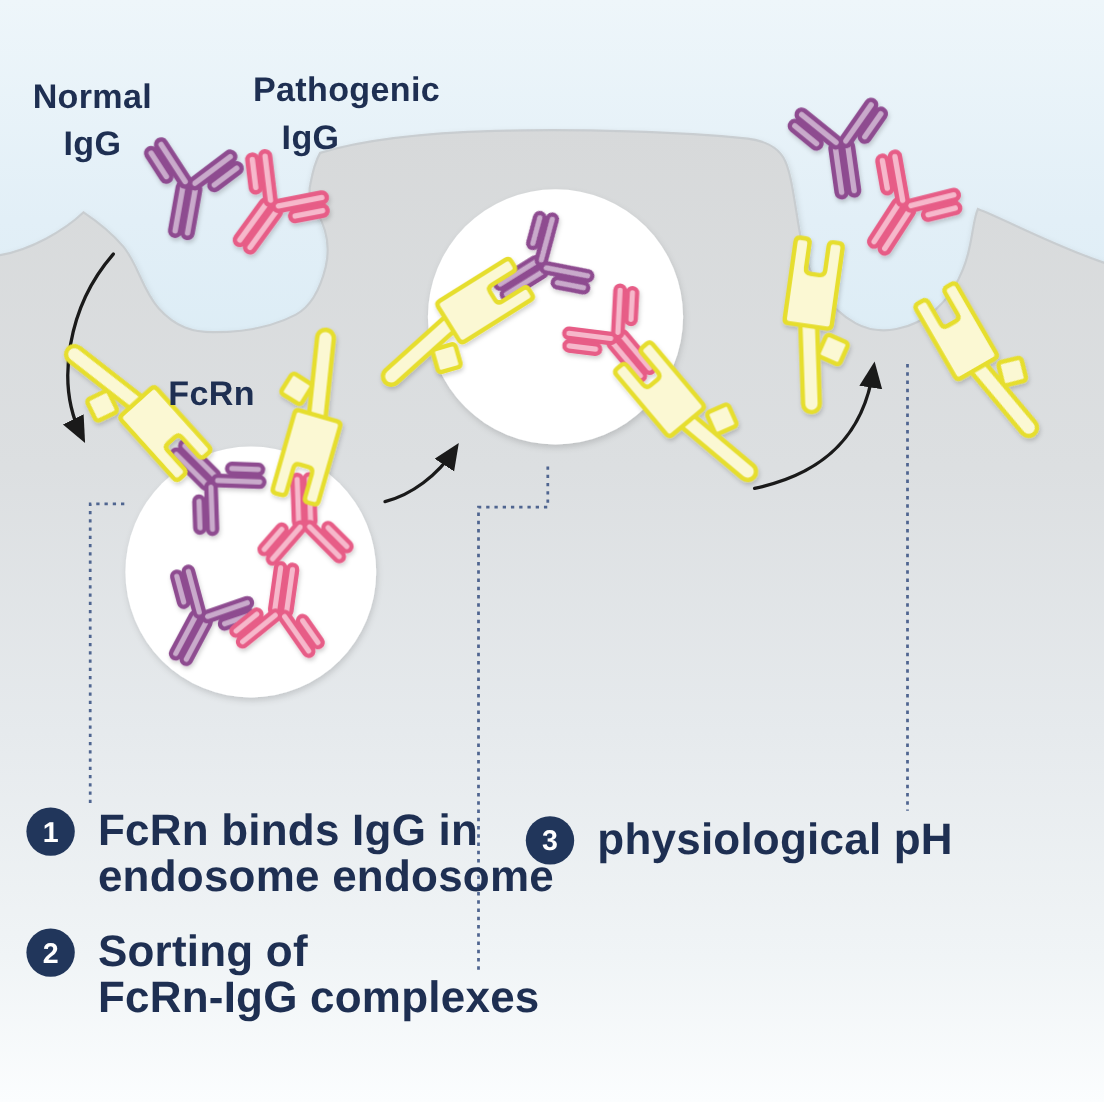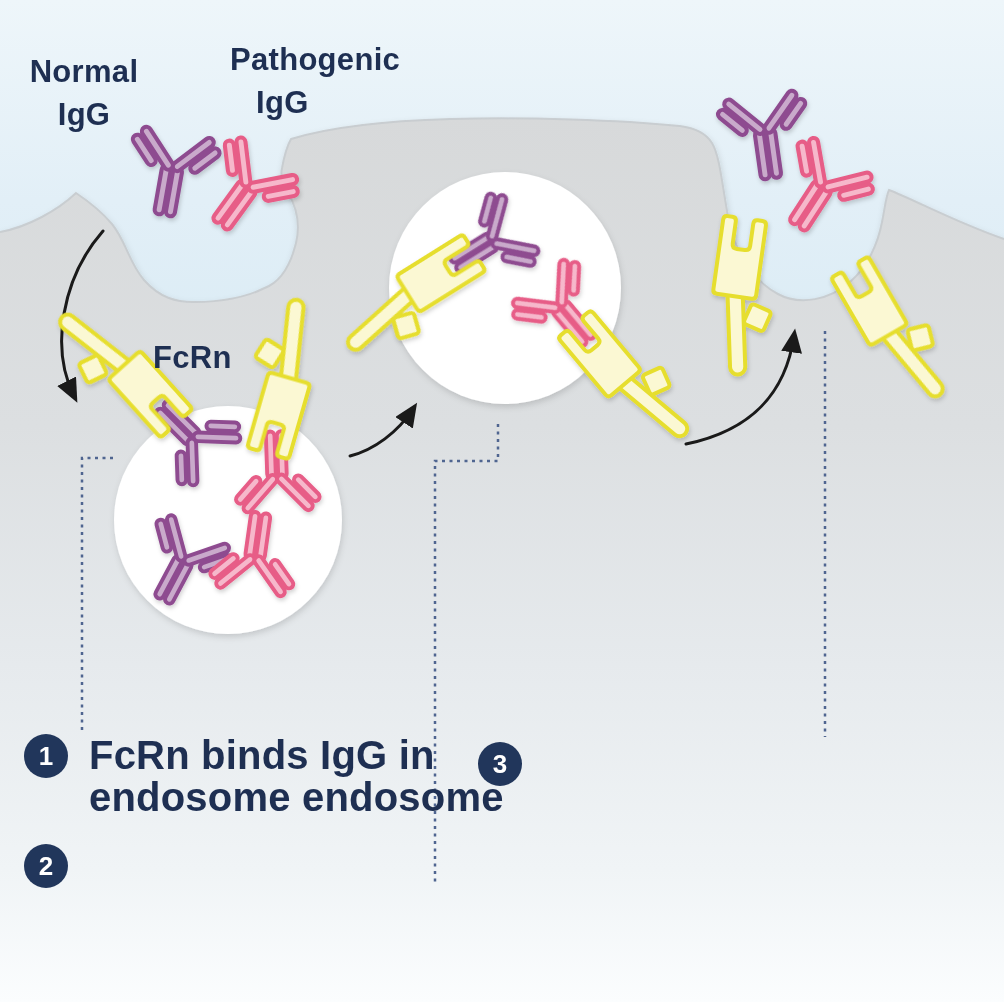--- a/index.html
+++ b/index.html
@@ -157,43 +157,48 @@
       <use href="#igg" class="pink" transform="translate(561,308) rotate(-40) scale(0.78)"></use>
       <use href="#fcrn" class="yellow" transform="translate(598,352) rotate(140) scale(0.8)"></use>
 
       <use href="#igg" class="purple" transform="translate(765,133) rotate(-8) scale(0.82)"></use>
       <use href="#igg" class="pink" transform="translate(822,188) rotate(33) scale(0.82)"></use>
       <use href="#fcrn" class="yellow" transform="translate(740,255) rotate(188) scale(0.8)"></use>
       <use href="#fcrn" class="yellow" transform="translate(868,299) rotate(150) scale(0.8)"></use>
     </g>
   </svg>
 
-  <div class="lbl centered" style="left:18px;top:50px;width:132px;">
+  <div class="lbl centered" style="left:18px;top:66px;width:132px;">
     <span class="ln">Normal</span>
     <span class="ln">IgG</span>
   </div>
 
-  <div class="lbl" style="left:230px;top:38px;width:190px;">
+  <div class="lbl" style="left:230px;top:60px;width:190px;">
     <span class="ln">Pathogenic</span>
     <span class="ln indent">IgG</span>
   </div>
 
   <div class="lbl" style="left:153px;top:336px;">FcRn</div>
 
   <div class="step" style="left:24px;top:734px;">
     <div class="badge">1</div>
     <div class="step-text">
       <span class="ln">FcRn binds IgG in</span>
       <span class="ln">endosome endosome</span>
     </div>
   </div>
 
   <div class="step" style="left:24px;top:844px;">
     <div class="badge">2</div>
+    <div class="step-text">
+      <span class="ln">Sorting of</span>
+      <span class="ln">FcRn-IgG complexes</span>
+    </div>
   </div>
 
   <div class="step" style="left:478px;top:742px;">
     <div class="badge">3</div>
     <div class="step-text">
+      <span class="ln">physiological pH</span>
     </div>
   </div>
 
 </div>
 
 </body></html>

